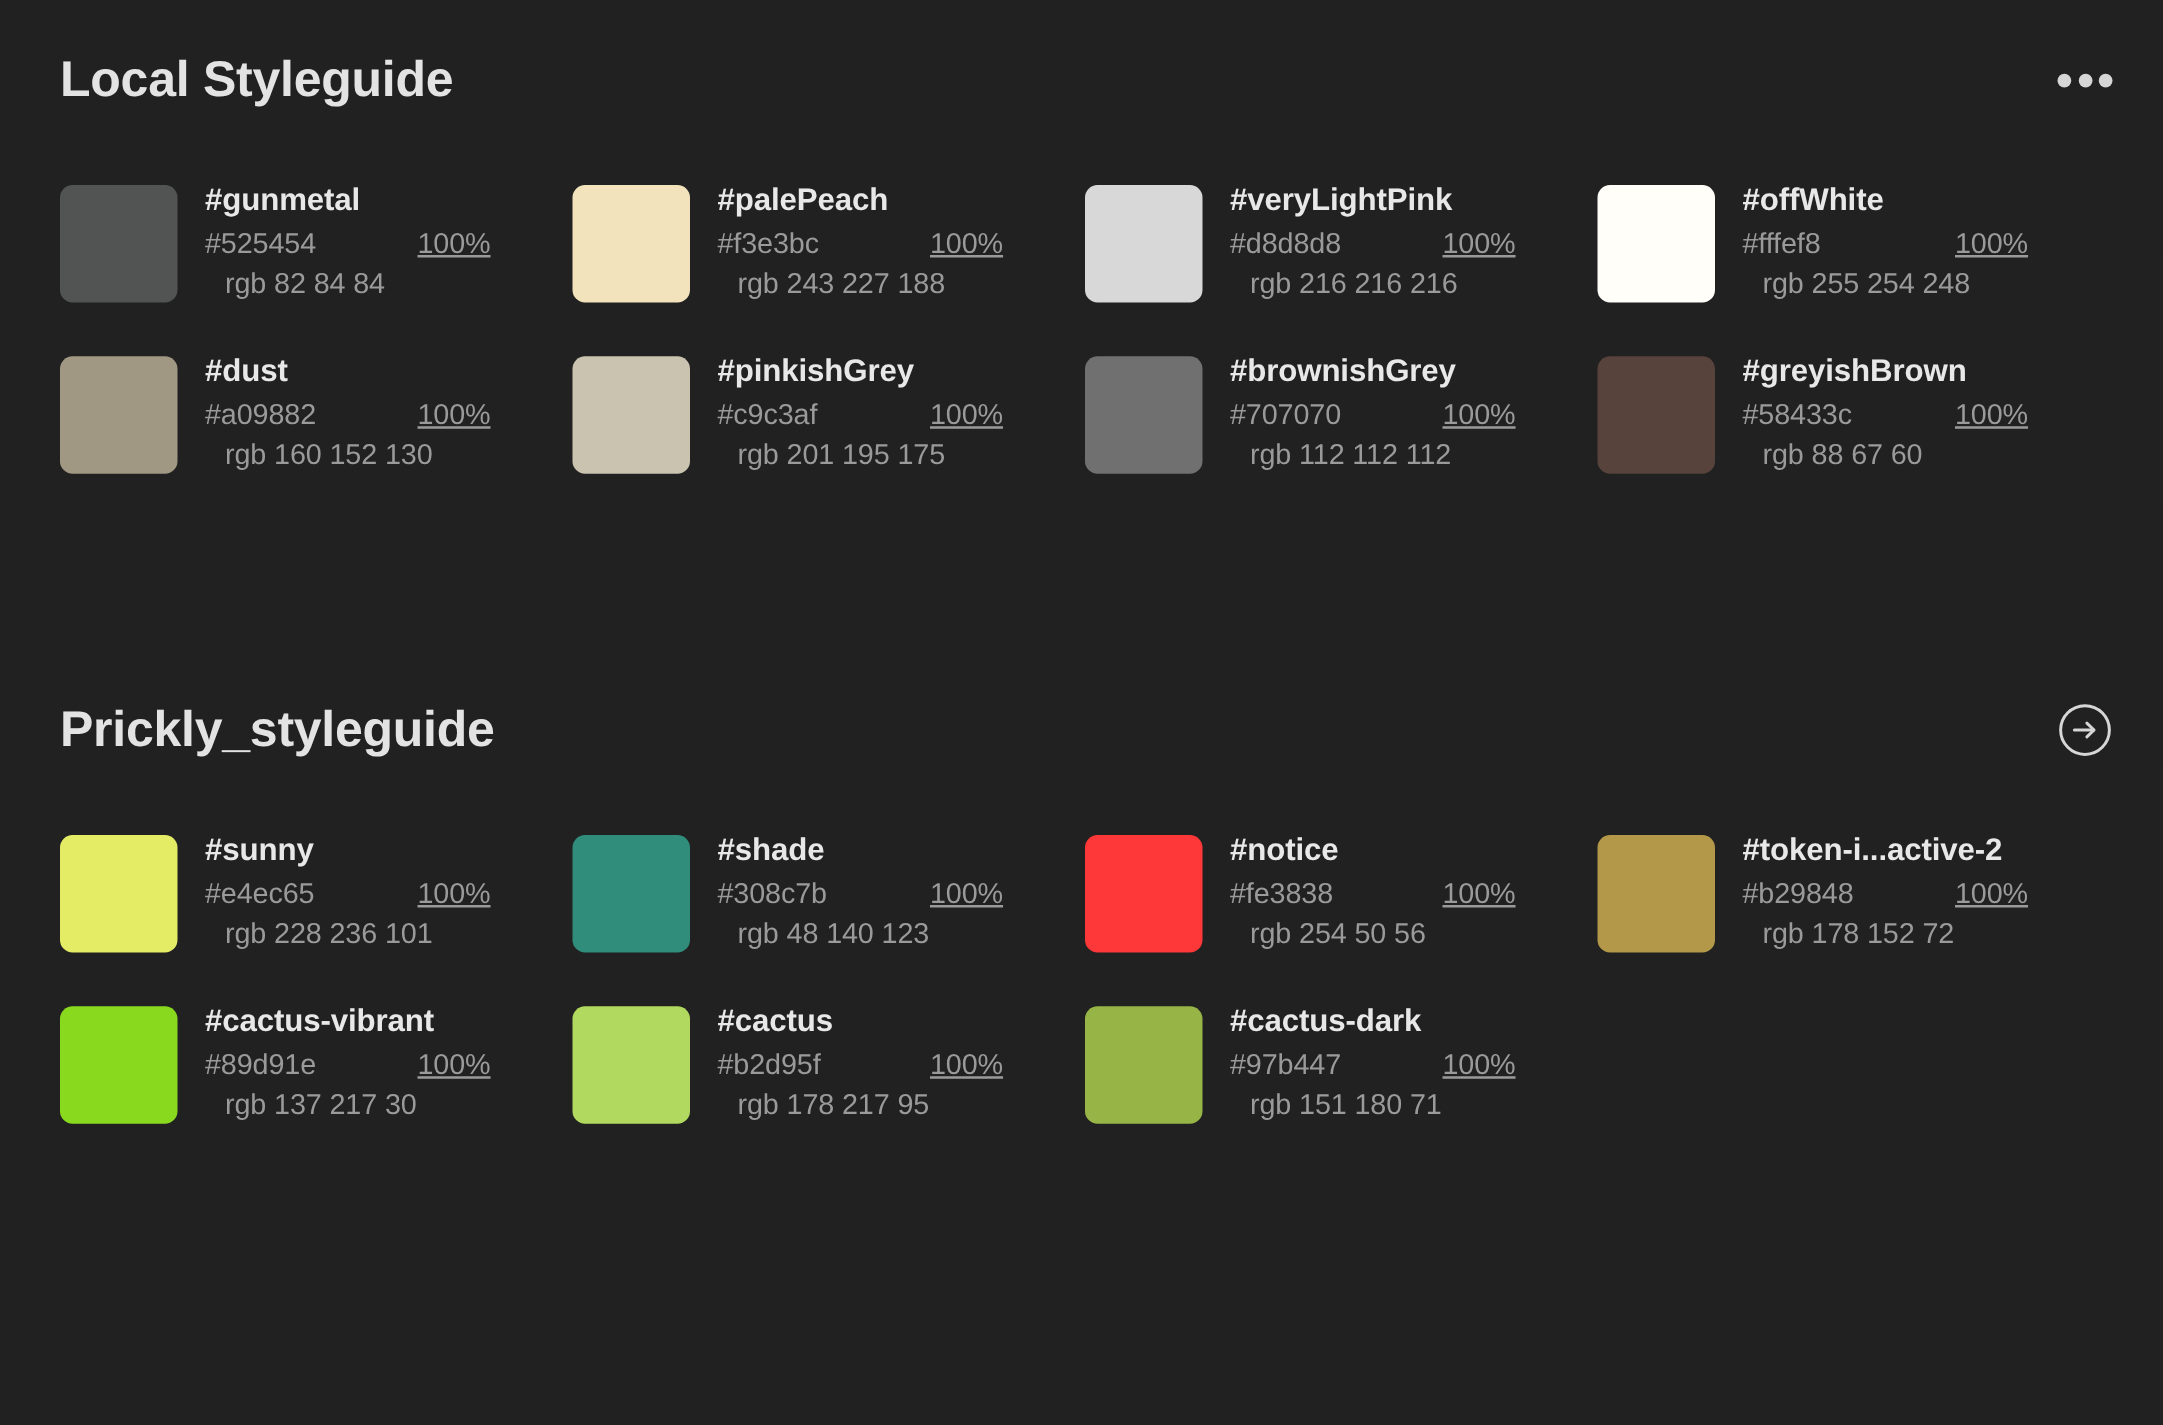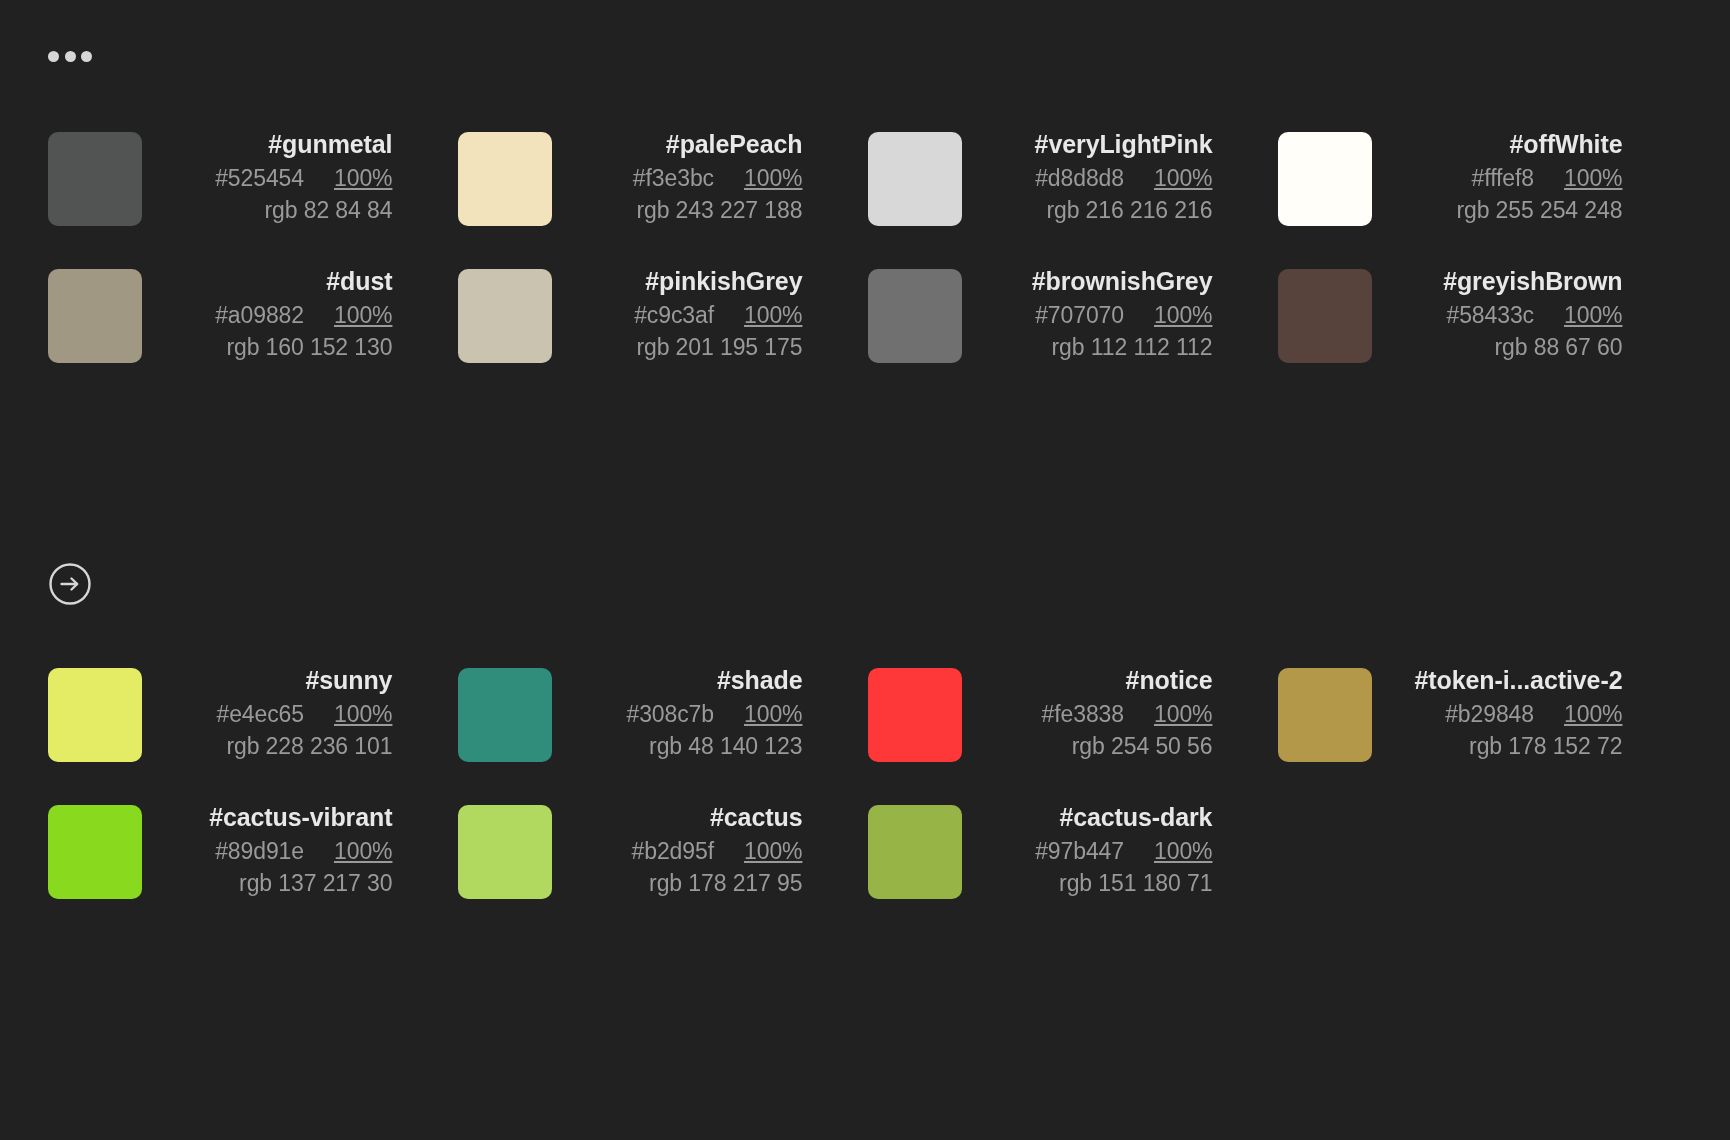--- a/index.html
+++ b/index.html
@@ -73,21 +73,20 @@
     display: block;
   }
 
   
   .swatch-grid {
     display: grid;
     grid-template-columns: repeat(4, 410px);
     row-gap: 36px;
     column-gap: 0;
     padding-left: 48px;
-    text-align: right;
   }
 
   .swatch-item {
     display: flex;
     align-items: flex-start;
     gap: 22px;
   }
 
   .swatch-chip {
     width: 94px;
@@ -150,20 +149,21 @@
   #section-prickly      { position: absolute; top: 562px; left: 0; right: 0; }
   #section-prickly .swatch-grid { margin-top: 56px; }
 </style>
 </head>
 <body>
 
 <div class="panel">
 
   <div class="section" id="section-local">
     <div class="section-header">
+      <div class="section-title">Local Styleguide</div>
       <button class="icon-btn">
         <span class="dots-icon">
           <span></span>
             <span></span>
             <span></span>
         </span>
       </button>
     </div>
     <div class="swatch-grid">
         <div class="swatch-item">
@@ -252,20 +252,21 @@
               <span class="swatch-opacity">100%</span>
             </div>
             <div class="swatch-rgb">rgb 88 67 60</div>
           </div>
         </div>
       </div>
   </div>
 
   <div class="section" id="section-prickly">
     <div class="section-header">
+      <div class="section-title">Prickly_styleguide</div>
       <button class="icon-btn">
         <svg class="arrow-circle-icon" viewBox="0 0 44 44" fill="none">
           <circle cx="22" cy="22" r="19.5" stroke="#d6d6d6" stroke-width="2.4"></circle>
           <path d="M13.5 22 H29" stroke="#d6d6d6" stroke-width="2.4" stroke-linecap="round"></path>
           <path d="M23.5 16.5 L29.2 22 L23.5 27.5" stroke="#d6d6d6" stroke-width="2.4" stroke-linecap="round" stroke-linejoin="round"></path>
         </svg>
       </button>
     </div>
     <div class="swatch-grid">
         <div class="swatch-item">

